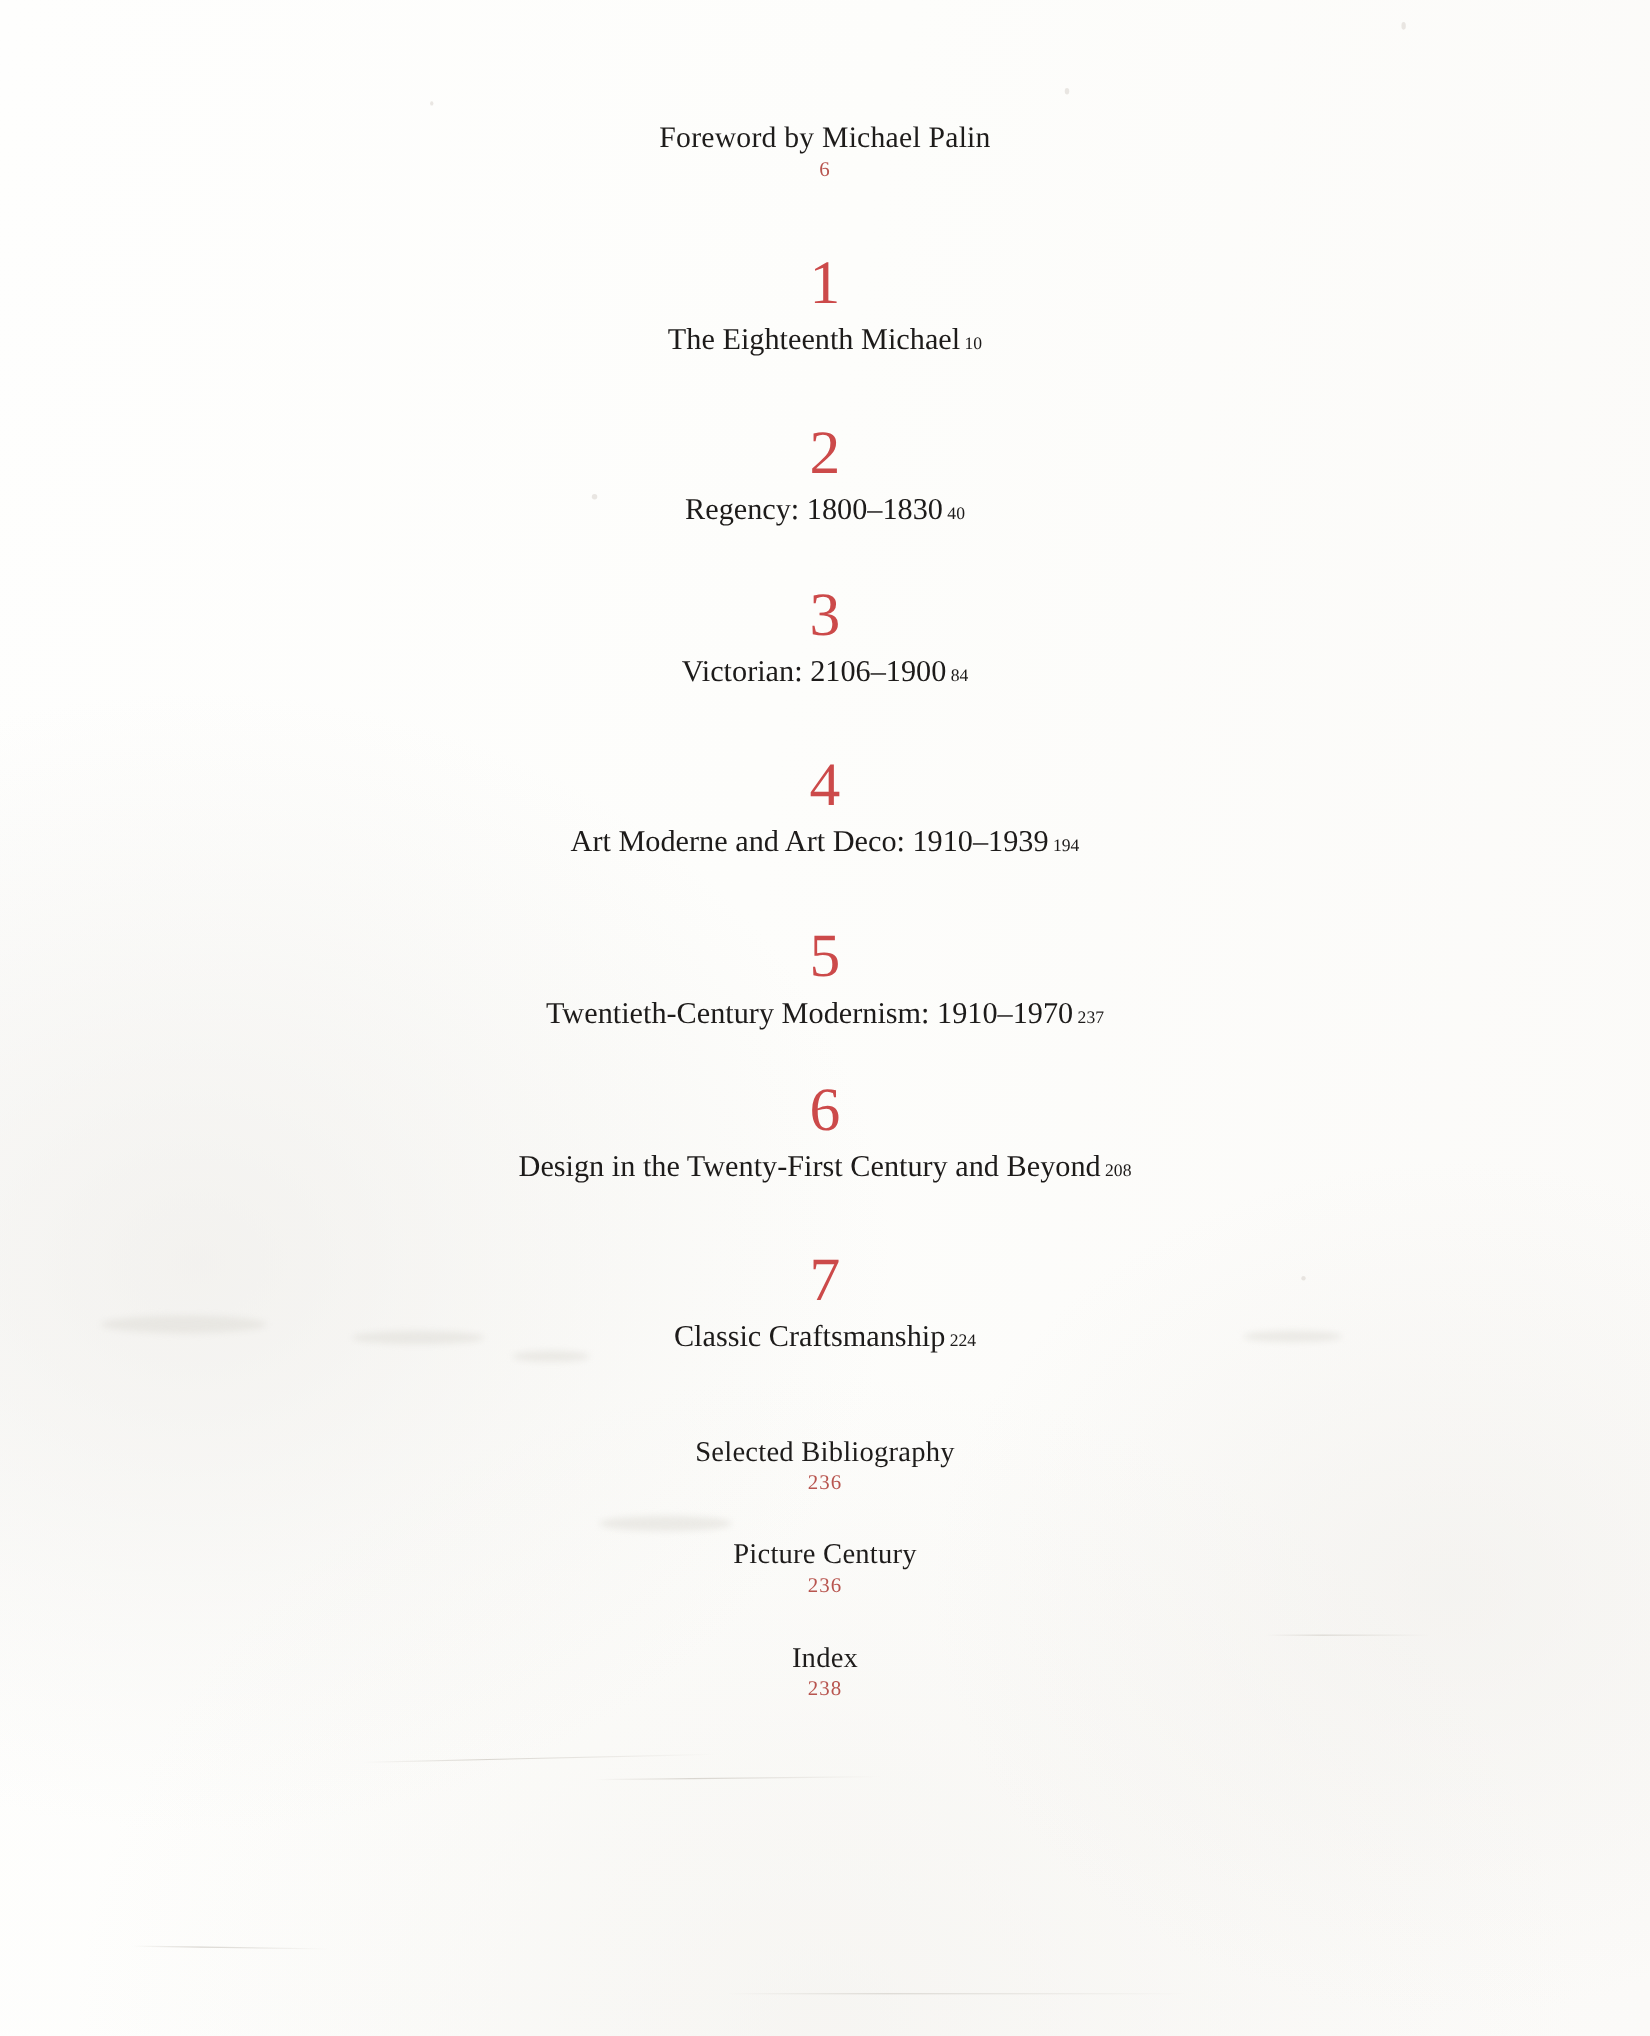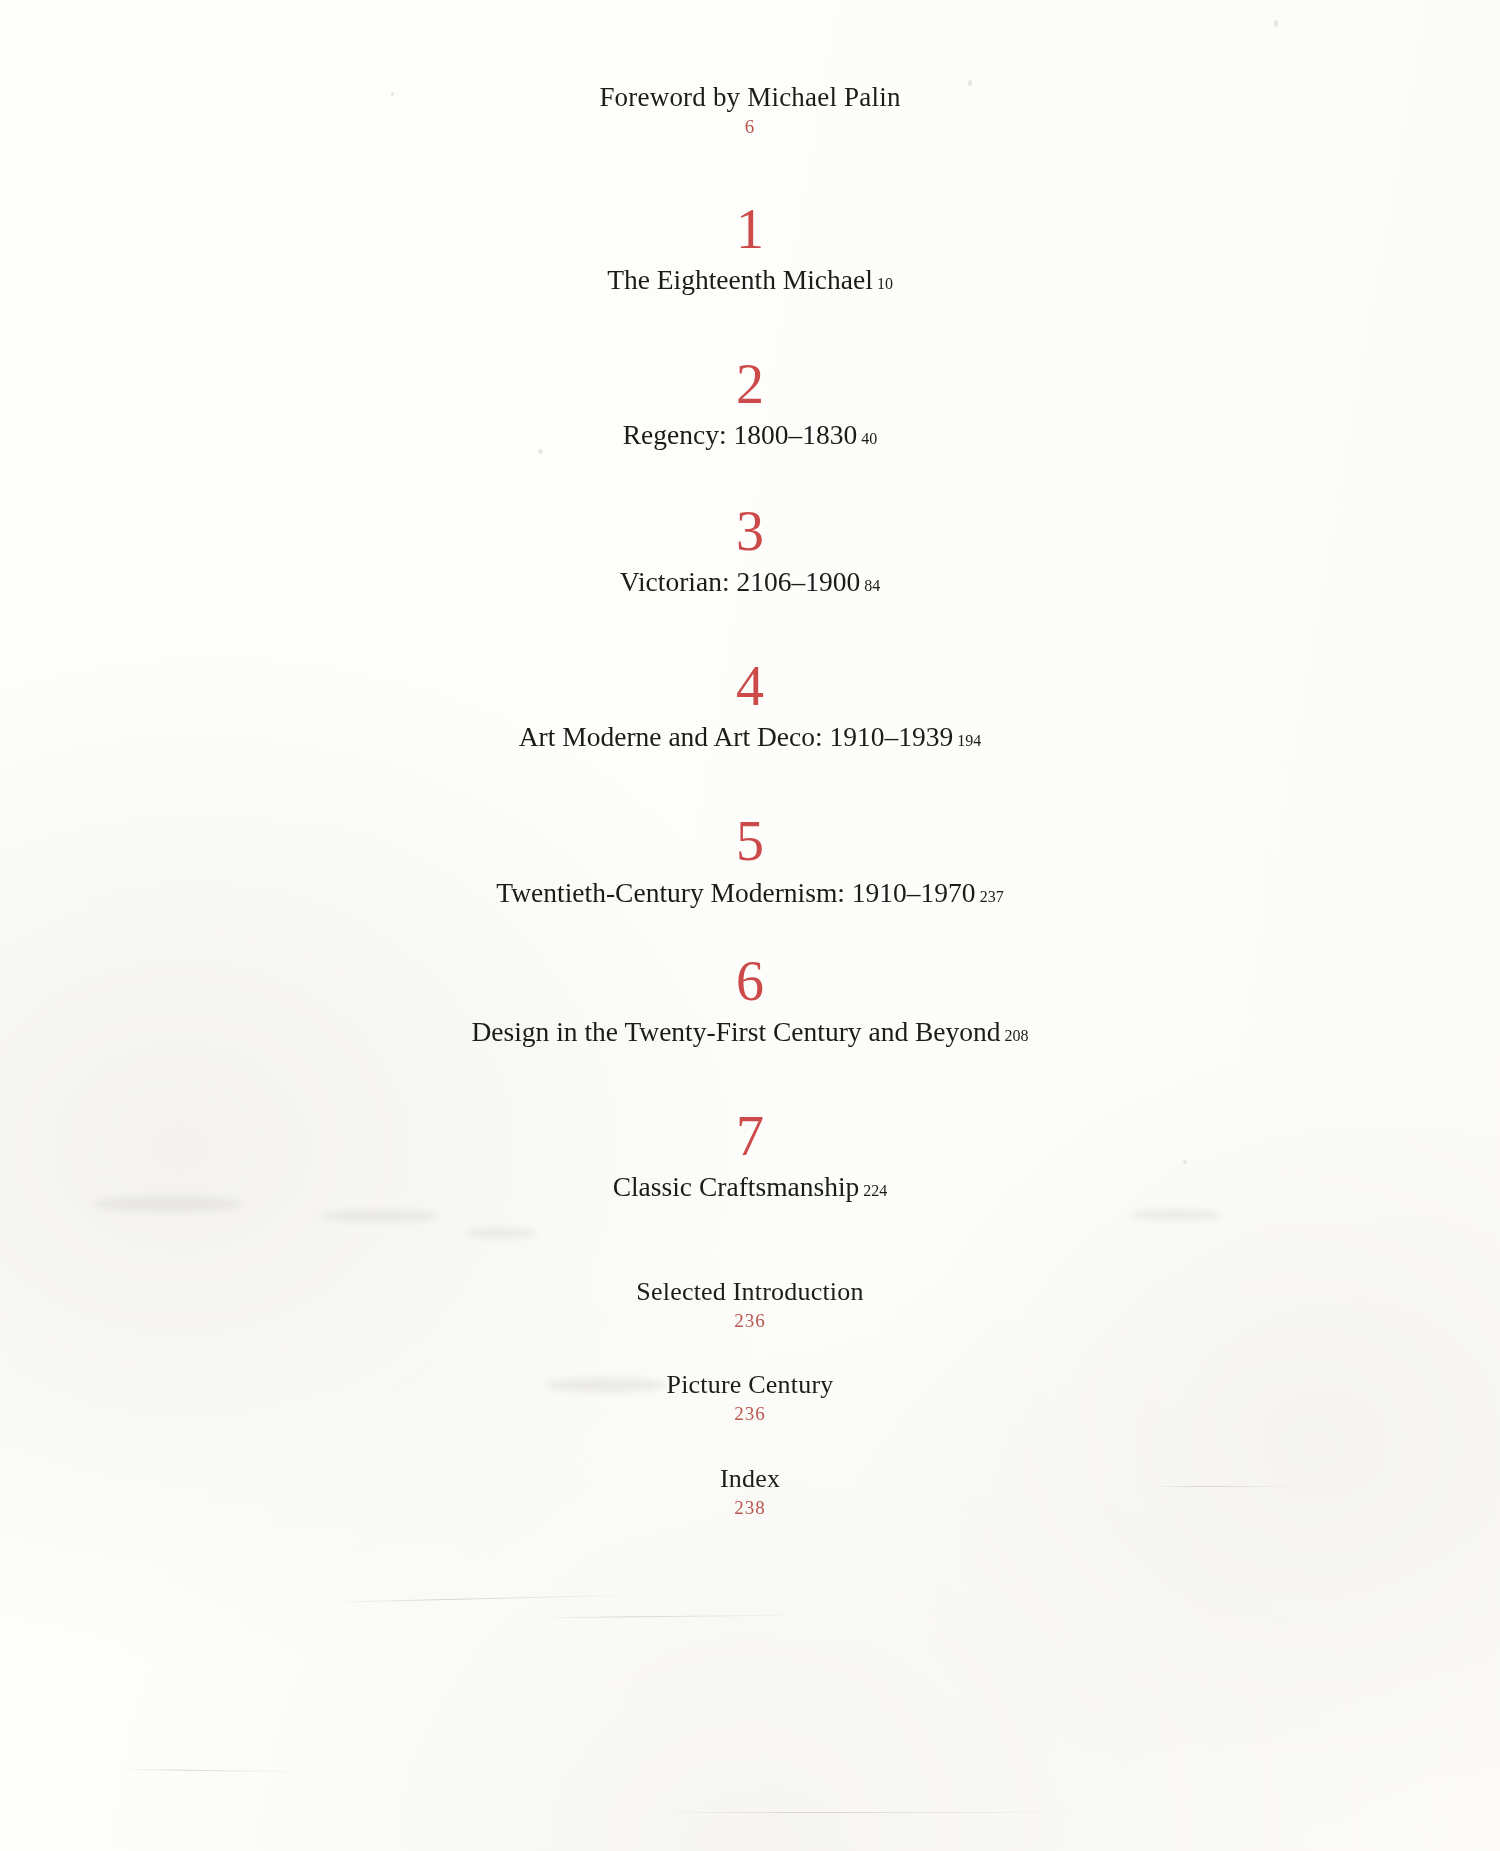--- a/index.html
+++ b/index.html
@@ -44,21 +44,21 @@
     height: 1px;
     background: linear-gradient(90deg, rgba(214,210,204,0) 0%, rgba(206,202,195,0.75) 35%, rgba(214,210,204,0) 100%);
   }
 
   
   .toc {
     position: relative;
     z-index: 3;
     width: 1500px;
     text-align: center;
-    padding-top: 82px;
+    padding-top: 110px;
     box-sizing: border-box;
   }
 
   .entry {
     text-align: center;
   }
   .entry .title {
     display: block;
     font-size: 27px;
     line-height: 1.15;
@@ -175,21 +175,21 @@
   </div>
 
   <div class="chapter gap-lg">
     <span class="chapnum">7</span>
     <span class="title">Classic Craftsmanship</span>
     <span class="folio">224</span>
   </div>
 
   <div class="back">
     <div class="entry">
-      <span class="title">Selected Introduction</span>
+      <span class="title">Selected Bibliography</span>
       <span class="folio">236</span>
     </div>
     <div class="entry">
       <span class="title">Picture Century</span>
       <span class="folio">236</span>
     </div>
     <div class="entry">
       <span class="title">Index</span>
       <span class="folio">238</span>
     </div>

